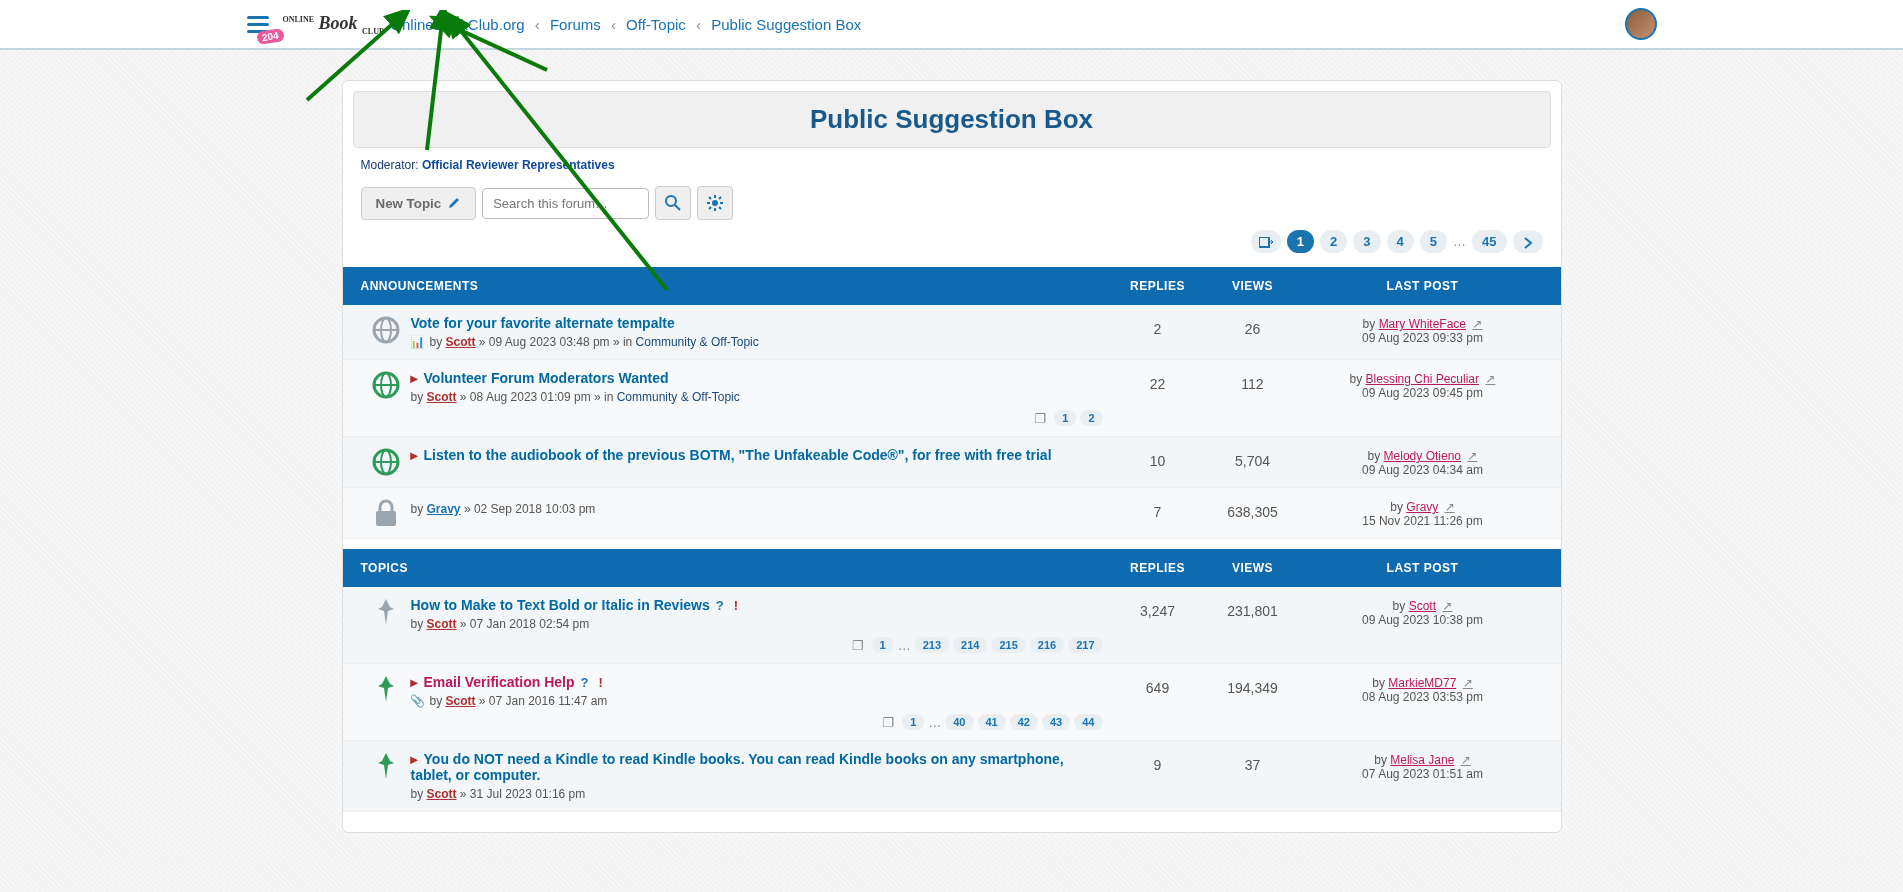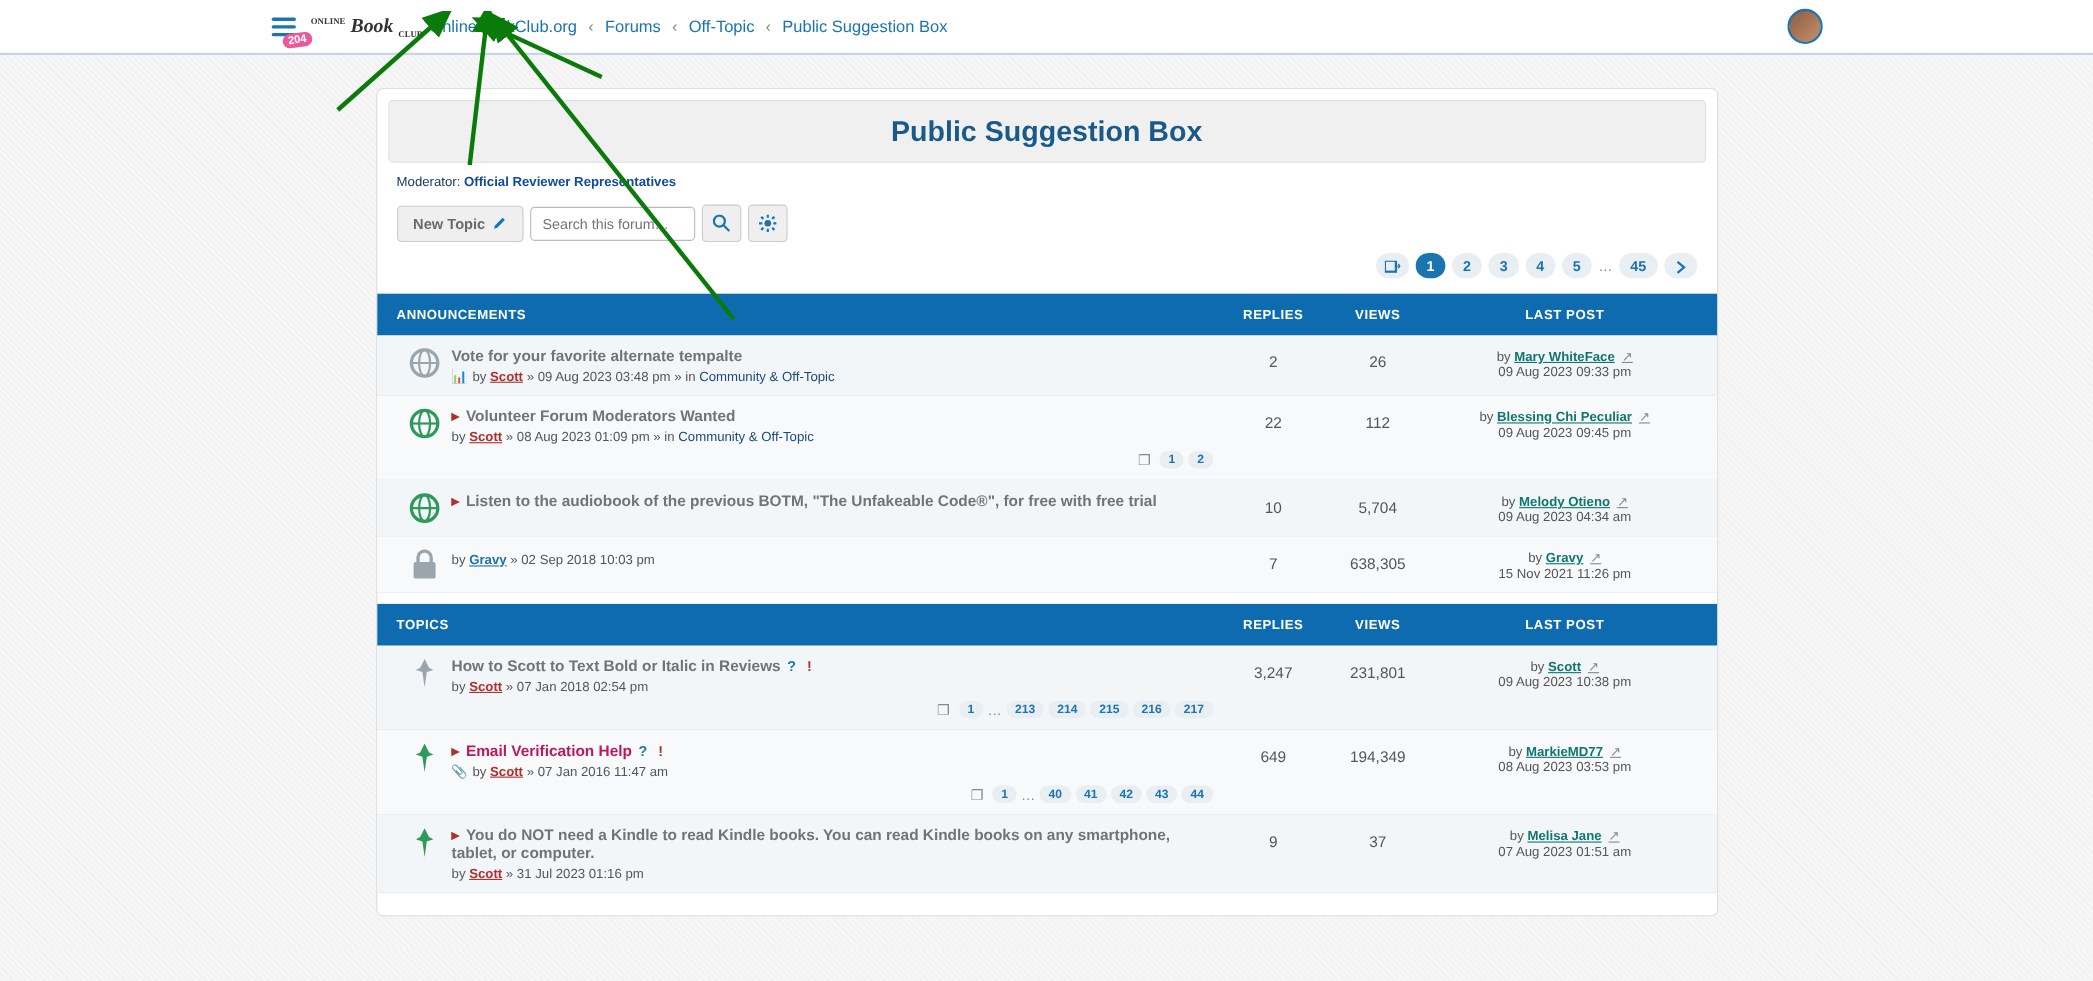--- a/index.html
+++ b/index.html
@@ -15,44 +15,44 @@
 .crumb-sep{color:#888; margin:0 6px;}
 .avatar{width:32px; height:32px; border-radius:50%; background:linear-gradient(135deg,#8a5c3e,#c89070); margin-left:auto; border:2px solid #1a74b0;}
 .arrows{position:absolute; top:2px; left:60px; pointer-events:none;}
 .container{max-width:1220px; margin:30px auto; background:#fff; border:1px solid #ddd; border-radius:6px; padding:0 0 20px 0;}
 .title-bar{background:#f0f0f0; border:1px solid #e0e0e0; margin:10px; padding:12px; text-align:center; border-radius:4px;}
 .title-bar h1{color:#1a5a8a; font-size:26px; font-weight:bold;}
 .mod-line{margin:4px 18px 14px; font-size:12px; color:#1a3a6a;}
 .mod-line a{color:#104a9a; font-weight:bold; text-decoration:none;}
 .toolbar{display:flex; gap:6px; margin:0 18px 10px; align-items:center;}
 .btn{background:#efefef; border:1px solid #ccc; border-radius:4px; padding:8px 14px; color:#6a6a6a; font-weight:bold; cursor:pointer; display:inline-flex; align-items:flex-start; gap:6px;}
-.search-input{border:1px solid #bbb; border-radius:4px; padding:7px 10px; width:150px; font-size:13px;}
+.search-input{border:1px solid #bbb; border-radius:4px; padding:7px 10px; width:167px; font-size:13px;}
 .icon-btn{background:#efefef; border:1px solid #ccc; border-radius:4px; width:36px; height:34px; color:#1a74b0; display:inline-flex; align-items:center; justify-content:center; cursor:pointer;}
 .pager{display:flex; justify-content:flex-end; align-items:center; gap:6px; margin:6px 18px 14px;}
 .pill{background:#e9eef2; color:#1a74b0; border-radius:12px; padding:4px 10px; font-weight:bold; font-size:13px; cursor:pointer;}
 .pill.active{background:#1a74b0; color:#fff;}
 .pill.wide{padding:4px 8px;}
 .dots{color:#888;}
 .section-head{background:#0f6bb0; color:#fff; display:grid; grid-template-columns: 1fr 90px 100px 240px; padding:12px 18px; font-size:12px; font-weight:bold; letter-spacing:0.5px;}
 .section-head .c-rep,.section-head .c-view{text-align:center;}
 .section-head .c-last{text-align:center;}
 .row{display:grid; grid-template-columns: 50px 1fr 90px 100px 240px; padding:10px 18px; border-bottom:1px solid #eee; align-items:flex-start; background:#f7f9fb;}
 .row:nth-child(odd){background:#f2f6f9;}
 .row .icon{display:flex; align-items:center; justify-content:center;}
 .row .main{padding-right:10px;}
-.row .title{color:#737373; font-weight:bold; font-size:14px; text-decoration:none;}
+.row .title{color:#0369a1; font-weight:bold; font-size:14px; text-decoration:none;}
 .row .title.blue{color:#be185d;}
 .row .meta{font-size:12px; color:#555; margin-top:4px;}
 .row .meta .author{color:#b03030; font-weight:bold;}
 .row .meta .author.blue{color:#1a74b0;}
 .row .meta a.forum{color:#1a4a7a; font-weight:normal; text-decoration:none;}
 .row .num{text-align:center; color:#555; font-size:14px; padding-top:6px;}
 .row .last{text-align:center; font-size:12px; color:#555; padding-top:2px;}
 .row .last .by{color:#555;}
-.row .last .name{color:#0f766e; font-weight:bold;}
+.row .last .name{color:#be185d; font-weight:normal;}
 .row .last .goto{color:#888; margin-left:3px;}
 .mini-pages{display:inline-flex; gap:4px; align-items:center; margin-top:6px; float:right;}
 .mini-pill{background:#e9eef2; color:#1a74b0; font-size:11px; font-weight:bold; padding:2px 8px; border-radius:10px; cursor:pointer;}
 .copy-ic{color:#888; margin-right:4px;}
 .red-dot{color:#b03030; font-size:14px; margin-right:6px; font-weight:bold;}
 .q-mark{color:#1a74b0; font-weight:bold; margin-left:6px;}
 .excl{color:#b03030; font-weight:bold; margin-left:10px;}
 .attach{color:#555; margin-right:4px;}
 svg{display:inline-block; vertical-align:middle;}
 .clearfix::after{content:'';display:block;clear:both;}
@@ -239,21 +239,21 @@
     <div class="c-last">LAST POST</div>
   </div>
   <div id="topic-rows">
       <div class="row">
         <div class="icon">
           <svg width="24" height="30">
             <path d="M12 2 L16 10 L20 12 L14 14 L12 28 L10 14 L4 12 L8 10 Z" fill="#9aa5ad"></path>
           </svg>
         </div>
         <div class="main clearfix">
-          <div><a href="#" class="title ">How to Scott to Text Bold or Italic in Reviews</a><span class="q-mark">?</span><span class="excl">!</span></div>
+          <div><a href="#" class="title ">How to Make to Text Bold or Italic in Reviews</a><span class="q-mark">?</span><span class="excl">!</span></div>
           <div class="meta">by <a href="#" class="author ">Scott</a> » 07 Jan 2018 02:54 pm</div>
           <div class="mini-pages">
             <span class="copy-ic">❐</span>
             <span class="mini-pill">1</span>
             <span class="dots">…</span>
             <span class="mini-pill">213</span>
             <span class="mini-pill">214</span>
             <span class="mini-pill">215</span>
             <span class="mini-pill">216</span>
             <span class="mini-pill">217</span>

